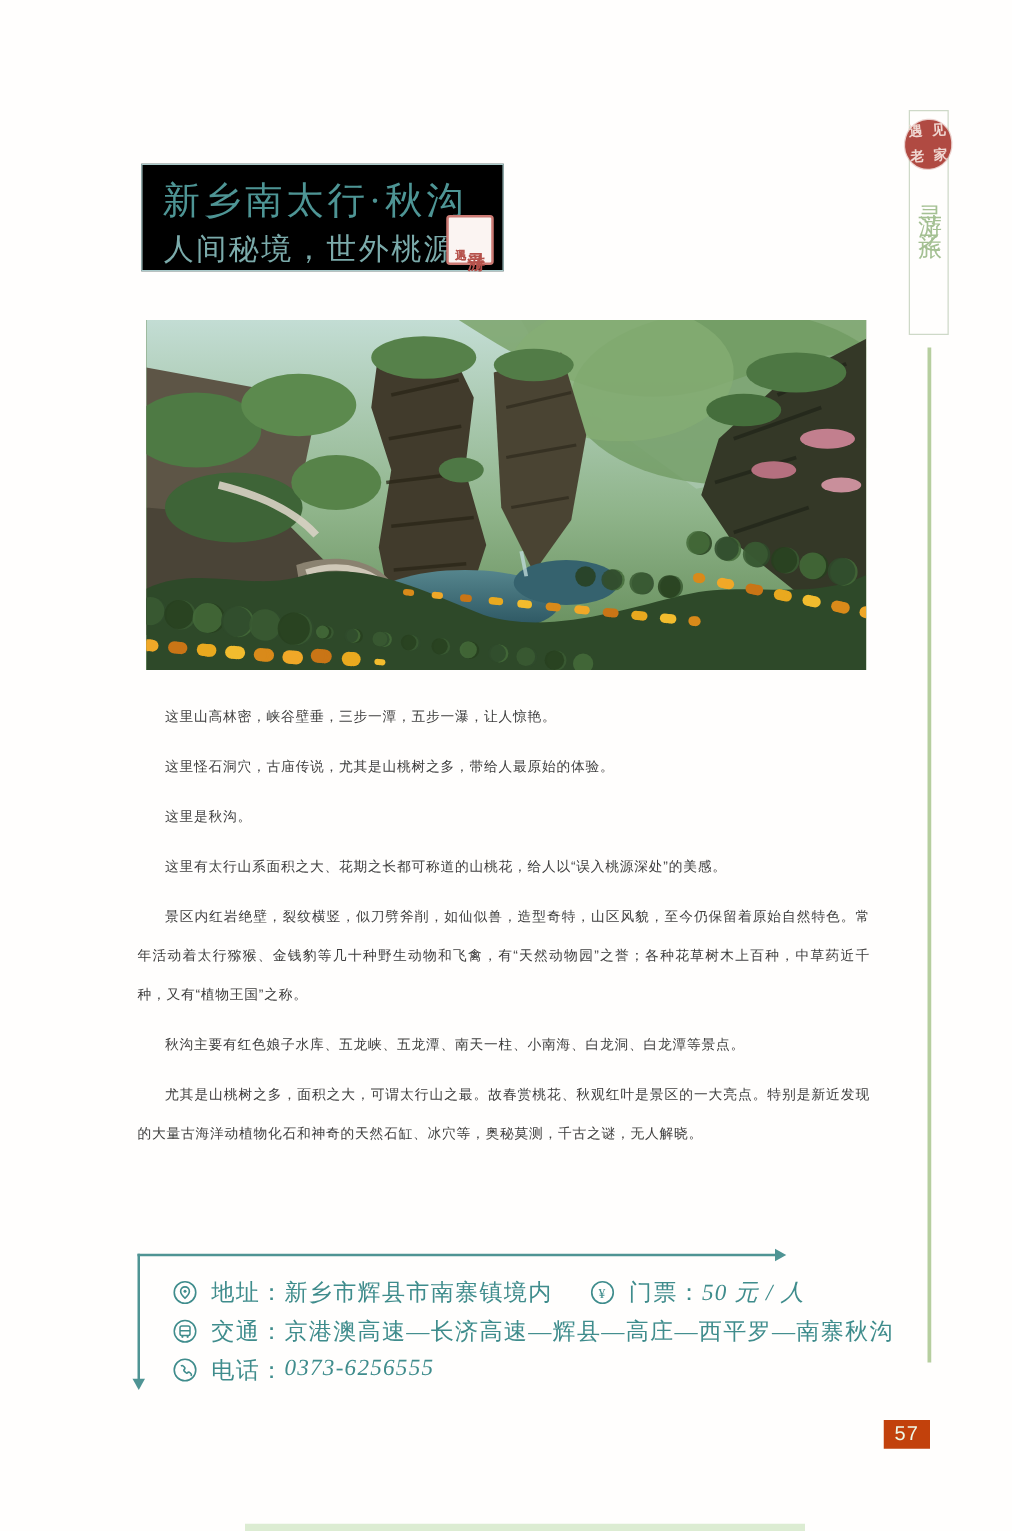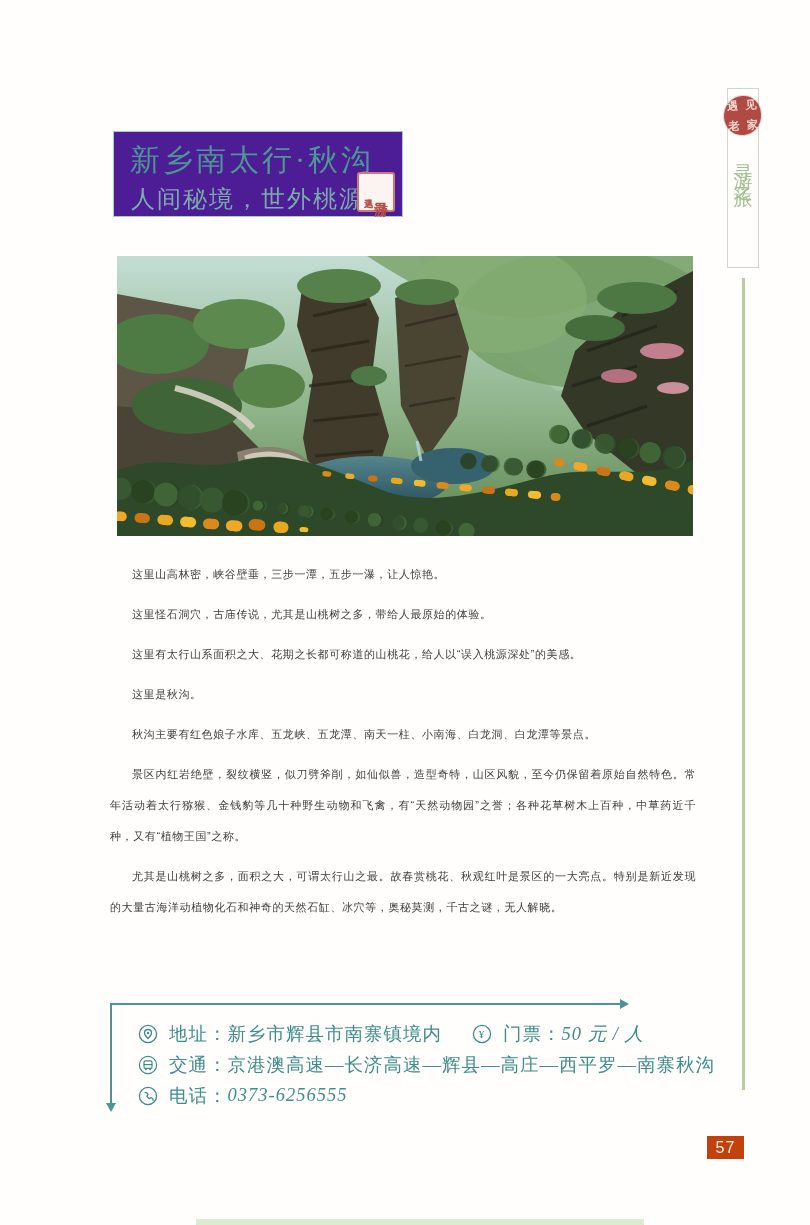--- a/index.html
+++ b/index.html
@@ -5,21 +5,21 @@
   html,body { margin:0; padding:0; background:#ffffff; }
   .page {
     position:relative; width:810px; height:1225px; margin:0 auto;
     background:#fffefd; overflow:hidden;
     font-family:"Liberation Sans", sans-serif;
   }
 
   
   .title-box {
     position:absolute; left:113px; top:131px; width:290px; height:86px;
-    border:1px solid #a9caca; box-sizing:border-box; background:#4c1d95;
+    border:1px solid #a9caca; box-sizing:border-box; background:#000000;
   }
   .page-title {
     position:absolute; left:16px; top:8px; white-space:nowrap;
     font-family:"Liberation Serif", serif;
     font-size:30px; color:#4e9595; letter-spacing:3px; font-weight:400;
   }
   .page-subtitle {
     position:absolute; left:17px; top:51px; white-space:nowrap;
     font-size:24px; color:#7babab; letter-spacing:2px;
   }
@@ -345,24 +345,24 @@
           <circle cx="91.3" cy="267.7" r="5.3" fill="#d98a1a"></circle>
           <circle cx="114.3" cy="269.6" r="5.4" fill="#f0a828"></circle>
           <circle cx="137.2" cy="268.6" r="5.6" fill="#c97516"></circle>
         </g>
     </svg>
   </div>
 
   <div class="article-body">
     <p>这里山高林密，峡谷壁垂，三步一潭，五步一瀑，让人惊艳。</p>
     <p>这里怪石洞穴，古庙传说，尤其是山桃树之多，带给人最原始的体验。</p>
+    <p>这里是秋沟。</p>
     <p>这里有太行山系面积之大、花期之长都可称道的山桃花，给人以“误入桃源深处”的美感。</p>
-    <p>这里是秋沟。</p>
+    <p>景区内红岩绝壁，裂纹横竖，似刀劈斧削，如仙似兽，造型奇特，山区风貌，至今仍保留着原始自然特色。常年活动着太行猕猴、金钱豹等几十种野生动物和飞禽，有“天然动物园”之誉；各种花草树木上百种，中草药近千种，又有“植物王国”之称。</p>
     <p>秋沟主要有红色娘子水库、五龙峡、五龙潭、南天一柱、小南海、白龙洞、白龙潭等景点。</p>
-    <p>景区内红岩绝壁，裂纹横竖，似刀劈斧削，如仙似兽，造型奇特，山区风貌，至今仍保留着原始自然特色。常年活动着太行猕猴、金钱豹等几十种野生动物和飞禽，有“天然动物园”之誉；各种花草树木上百种，中草药近千种，又有“植物王国”之称。</p>
     <p>尤其是山桃树之多，面积之大，可谓太行山之最。故春赏桃花、秋观红叶是景区的一大亮点。特别是新近发现的大量古海洋动植物化石和神奇的天然石缸、冰穴等，奥秘莫测，千古之谜，无人解晓。</p>
   </div>
 
   <div class="info-box">
     <div class="info-topline"></div>
     <div class="info-arrow-right"></div>
     <div class="info-leftline"></div>
     <div class="info-arrow-down"></div>
 
     <div class="info-rows">

